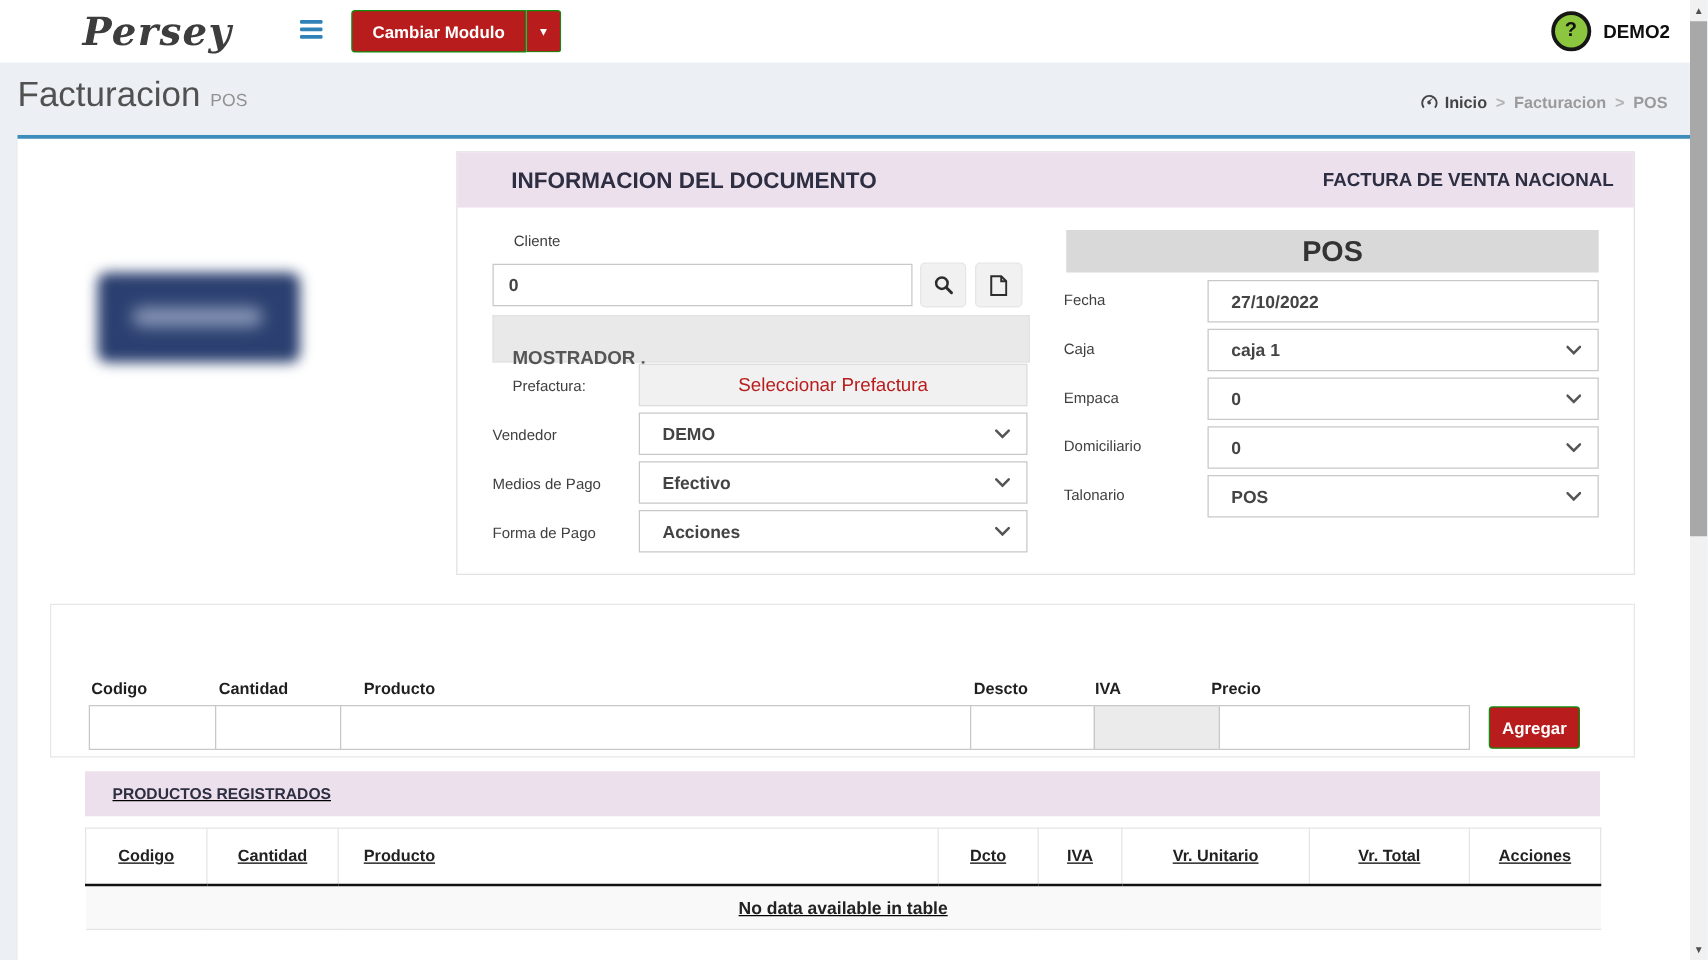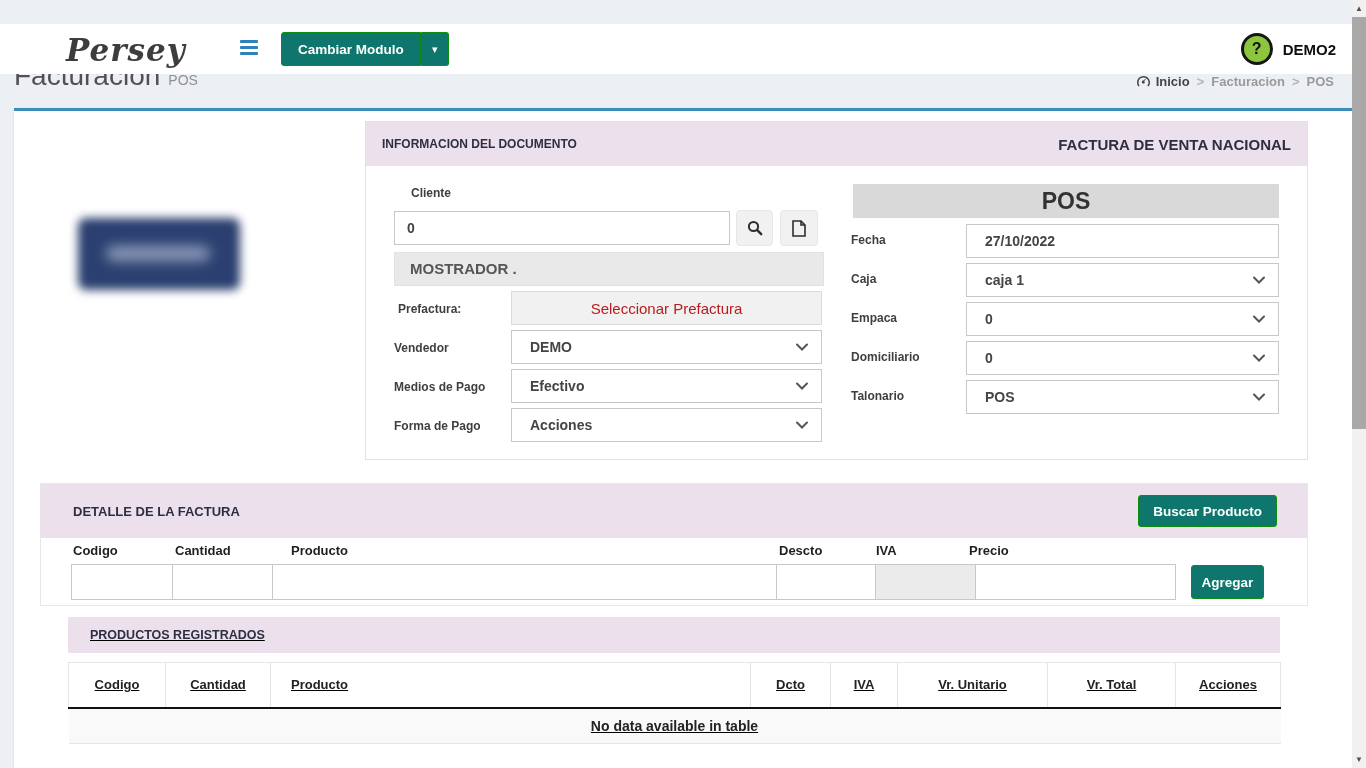--- a/index.html
+++ b/index.html
@@ -1,28 +1,28 @@
 <!DOCTYPE html>
 <html><head>
 <meta charset="utf-8">
 <style>
   * { margin:0; padding:0; box-sizing:border-box; }
   html,body { width:1366px; height:768px; overflow:hidden; }
   body { font-family:"Liberation Sans","DejaVu Sans",sans-serif; background:#ecf0f5; }
   .screen { position:relative; width:1366px; height:768px; background:#ecf0f5; overflow:hidden; }
 
   
-  .navbar { position:absolute; left:0; top:0; width:1352px; height:50px; background:#fff; z-index:5;margin-top:24px; }
+  .navbar { position:absolute; left:0; top:0; width:1352px; height:50px; background:#fff; z-index:5; }
   .brand { position:absolute; left:66px; top:2px; height:48px; line-height:48px;
            font-family:"DejaVu Serif",serif; font-style:italic; font-weight:bold;
            font-size:31px; color:#3d3d3d; letter-spacing:1px; cursor:pointer; }
   .hamburger { position:absolute; left:240px; top:16px; width:20px; height:18px; cursor:pointer; }
   .hamburger span { display:block; width:18px; height:3px; background:#2f81b7; margin:0 0 3px 0; border-radius:1px; }
   .btn-split { position:absolute; left:281px; top:8px; height:34px; display:flex; }
-  .btn-green { background:#0f766e; border:1px solid #0c8f0c; color:#fff; font-weight:bold;
+  .btn-green { background:#b91c1c; border:1px solid #0c8f0c; color:#fff; font-weight:bold;
                font-size:13.5px; font-family:inherit; cursor:pointer; }
   .btn-split .main { border-radius:3px 0 0 3px; padding:0 16px; }
   .btn-split .caret-seg { border-radius:0 3px 3px 0; border-left:1px solid #0b860b; width:28px; font-size:11px; }
   .nav-right { position:absolute; right:16px; top:0; height:50px; display:flex; align-items:center; gap:10px; }
   .help-circle { width:32px; height:32px; border-radius:50%; background:#8cc63e; border:3px solid #161616;
                  color:#111; font-weight:bold; font-size:16px; text-align:center; line-height:26px; cursor:pointer; }
   .user-label { font-weight:bold; font-size:15px; color:#0e0e0e; cursor:pointer; }
 
   
   .page-header { position:absolute; left:14px; top:60px; }
@@ -47,30 +47,30 @@
 
   
   .panel-hdr-bg { background:#ece0ec; }
   .panel { position:absolute; background:#fff; border:1px solid #e4e0e4; }
   .panel-title { font-weight:bold; color:#2e2e42; }
 
   
   .p-info { left:351px; top:10px; width:943px; height:339px; }
   .p-info .hdr { position:absolute; left:0; top:0; right:0; height:44px; display:flex;
                  align-items:center; justify-content:space-between; padding:0 16px; }
-  .p-info .hdr .t { font-size:12px; }
+  .p-info .hdr .t { font-size:18px;margin-left:27px; }
   .p-info .hdr .doctype { font-size:15px; }
 
-  .f-label { position:absolute; font-size:12px; font-weight:bold; color:#3f3f3f; }
+  .f-label { position:absolute; font-size:12px; font-weight:normal; color:#3f3f3f; }
   .inp { position:absolute; border:1px solid #c8c8c8; background:#fff; height:34px;
          font-family:inherit; font-weight:bold; font-size:14px; color:#444; padding:0 12px; }
   .icon-btn { position:absolute; width:37px; height:36px; background:#f1f1f1; border:1px solid #e6e6e6;
               border-radius:4px; display:flex; align-items:center; justify-content:center; cursor:pointer; }
   .ro-field { position:absolute; height:34px; background:#e9e9e9; border:1px solid #e2e2e2;
-              font-weight:bold; font-size:15px; color:#555; line-height:32px; padding:0 15px; }
+              font-weight:bold; font-size:15px; color:#555; line-height:32px; padding:18px 15px; }
   .gray-btn { position:absolute; height:34px; background:#f1f1f1; border:1px solid #dcdcdc;
               color:#b91c1c; font-size:15px; font-family:inherit; text-align:center; cursor:pointer; }
   .sel { position:absolute; height:34px; border:1px solid #c8c8c8; background:#fff; cursor:pointer;
          display:flex; align-items:center; justify-content:space-between; padding:0 13px 0 18px; }
   .sel .val { font-weight:bold; font-size:14px; color:#444; }
   .pos-bar { position:absolute; left:487px; top:62px; width:426px; height:34px; background:#d9d9d9;
              text-align:center; font-weight:bold; font-size:23px; color:#333; line-height:34px; }
 
   
   .p-detail { left:26px; top:372px; width:1268px; height:123px; border-color:#e8e6e8; }
@@ -172,21 +172,21 @@
       <button class="icon-btn" style="left:414px; top:88px; width:38px;">
         <span>
           <svg width="14" height="17" viewBox="0 0 14 17">
               <path d="M1 1h8l4 4v11H1z" fill="none" stroke="#2d2d2d" stroke-width="1.6"></path>
               <path d="M9 1v4h4" fill="none" stroke="#2d2d2d" stroke-width="1.6"></path>
             </svg>
         </span>
       </button>
       <div class="ro-field" style="left:28px; top:130px; width:430px;">MOSTRADOR .</div>
 
-      <span class="f-label" style="left:32px; top:180px;">Prefactura:</span>
+      <span class="f-label" style="left:44px; top:180px;">Prefactura:</span>
       <button class="gray-btn" style="left:145px; top:169px; width:311px;">Seleccionar Prefactura</button>
 
       <span class="f-label" style="left:28px; top:219px;">Vendedor</span>
       <div class="sel" style="left:145px; top:208px; width:311px;gap:28px;">
         <span class="val">DEMO</span>
         <span>
             <svg width="12" height="8" viewBox="0 0 12 8">
               <polyline points="1,1.5 6,6.5 11,1.5" fill="none" stroke="#555" stroke-width="2" stroke-linecap="round"></polyline>
             </svg>
           </span>
@@ -252,24 +252,20 @@
         <span class="val">POS</span>
         <span>
             <svg width="12" height="8" viewBox="0 0 12 8">
               <polyline points="1,1.5 6,6.5 11,1.5" fill="none" stroke="#555" stroke-width="2" stroke-linecap="round"></polyline>
             </svg>
           </span>
       </div>
     </section>
 
     <section class="panel p-detail">
-      <header class="hdr panel-hdr-bg">
-        <span class="panel-title t">DETALLE DE LA FACTURA</span>
-        <button class="btn-green btn-buscar">Buscar Producto</button>
-      </header>
 
       <span class="col-label" style="left:32px;">Codigo</span>
       <span class="col-label" style="left:134px;">Cantidad</span>
       <span class="col-label" style="left:250px;">Producto</span>
       <span class="col-label" style="left:738px;">Descto</span>
       <span class="col-label" style="left:835px;">IVA</span>
       <span class="col-label" style="left:928px;">Precio</span>
 
       <input class="d-inp" style="left: 30px; width: 102px;">
       <input class="d-inp" style="left: 131px; width: 101px;">

